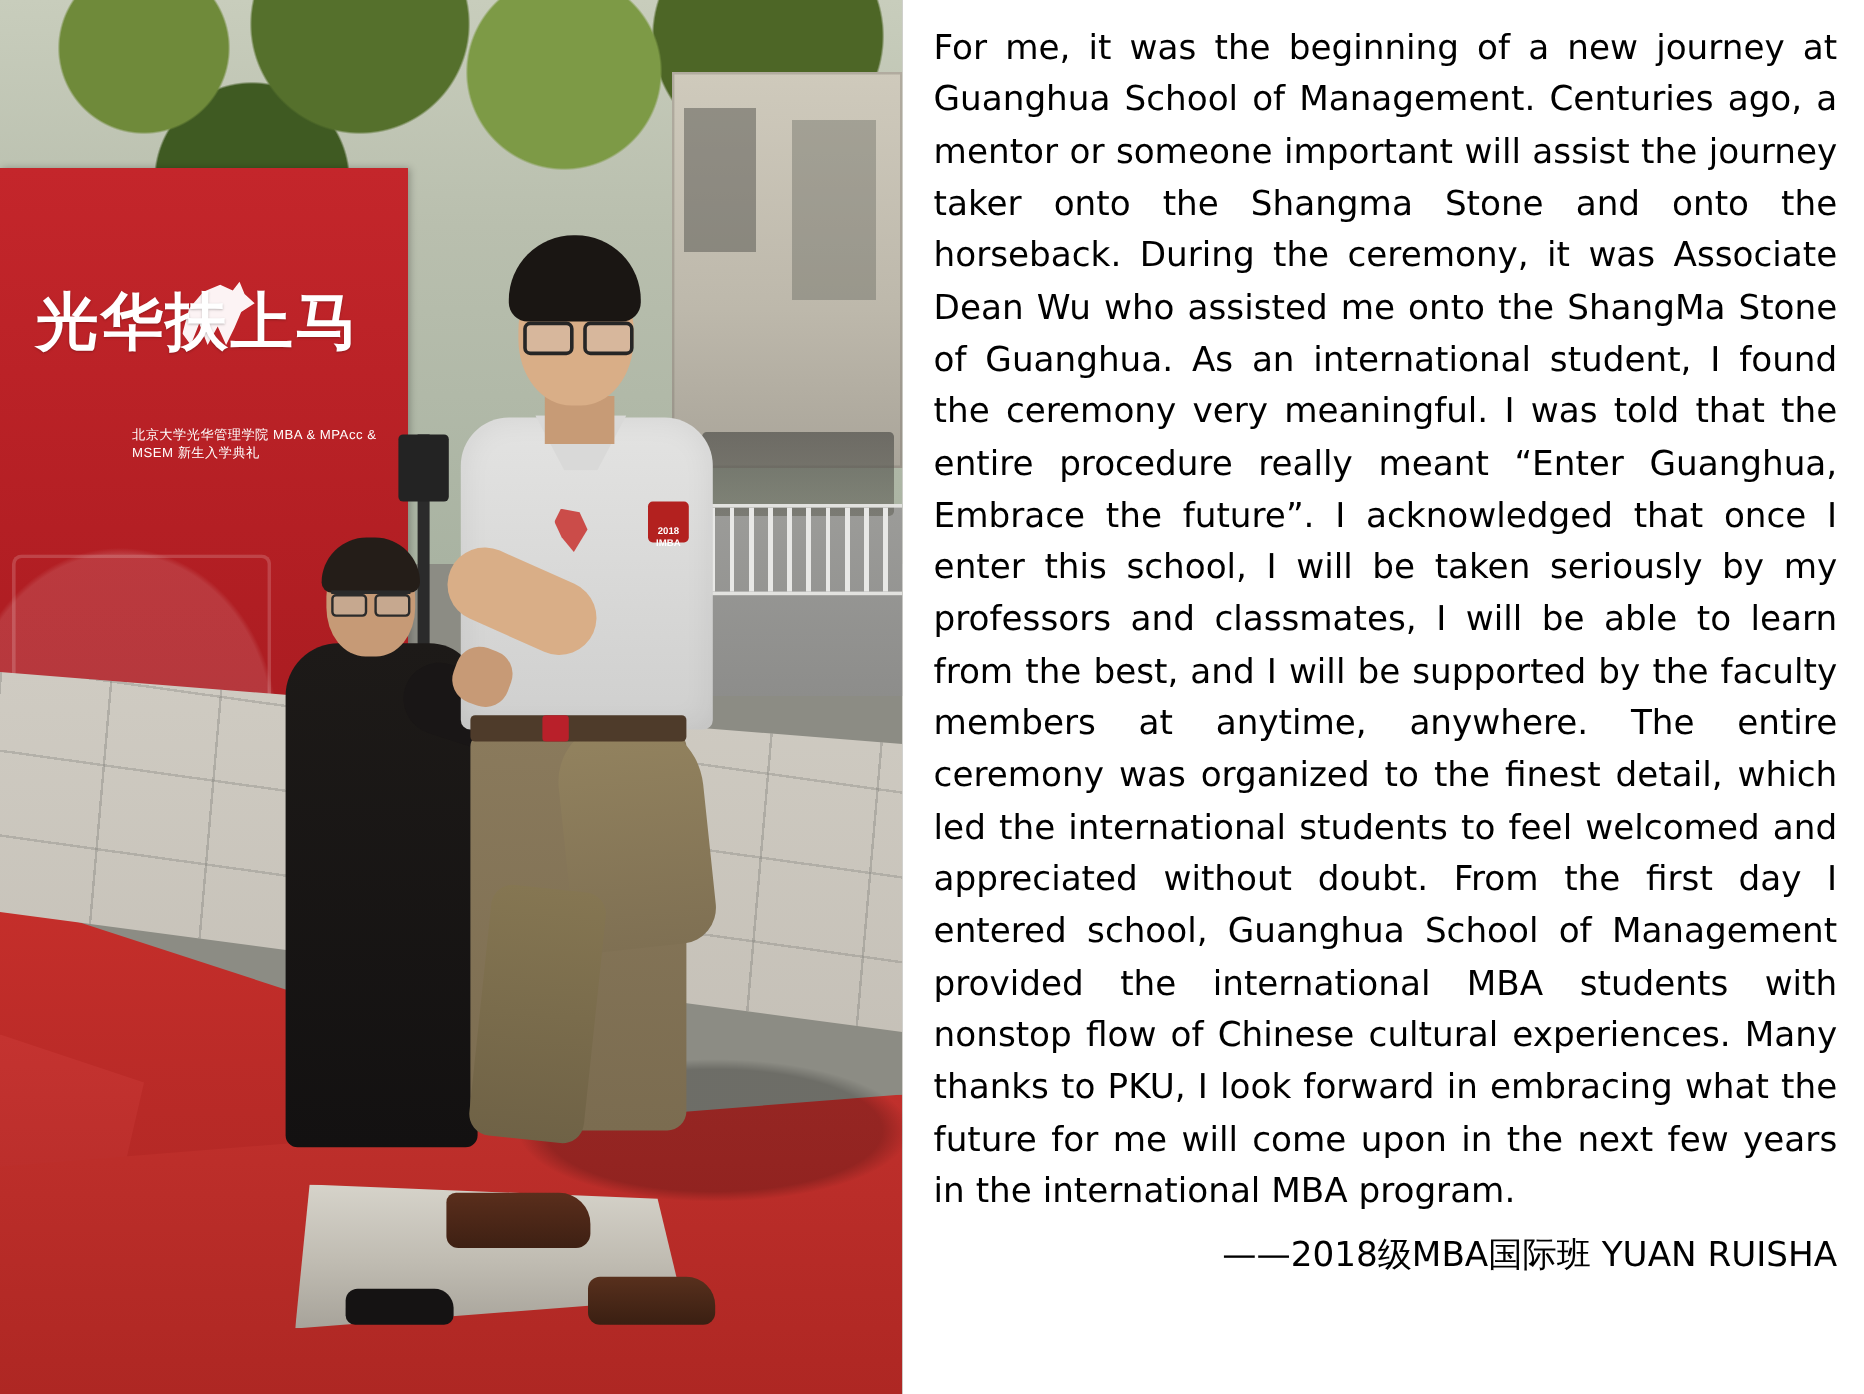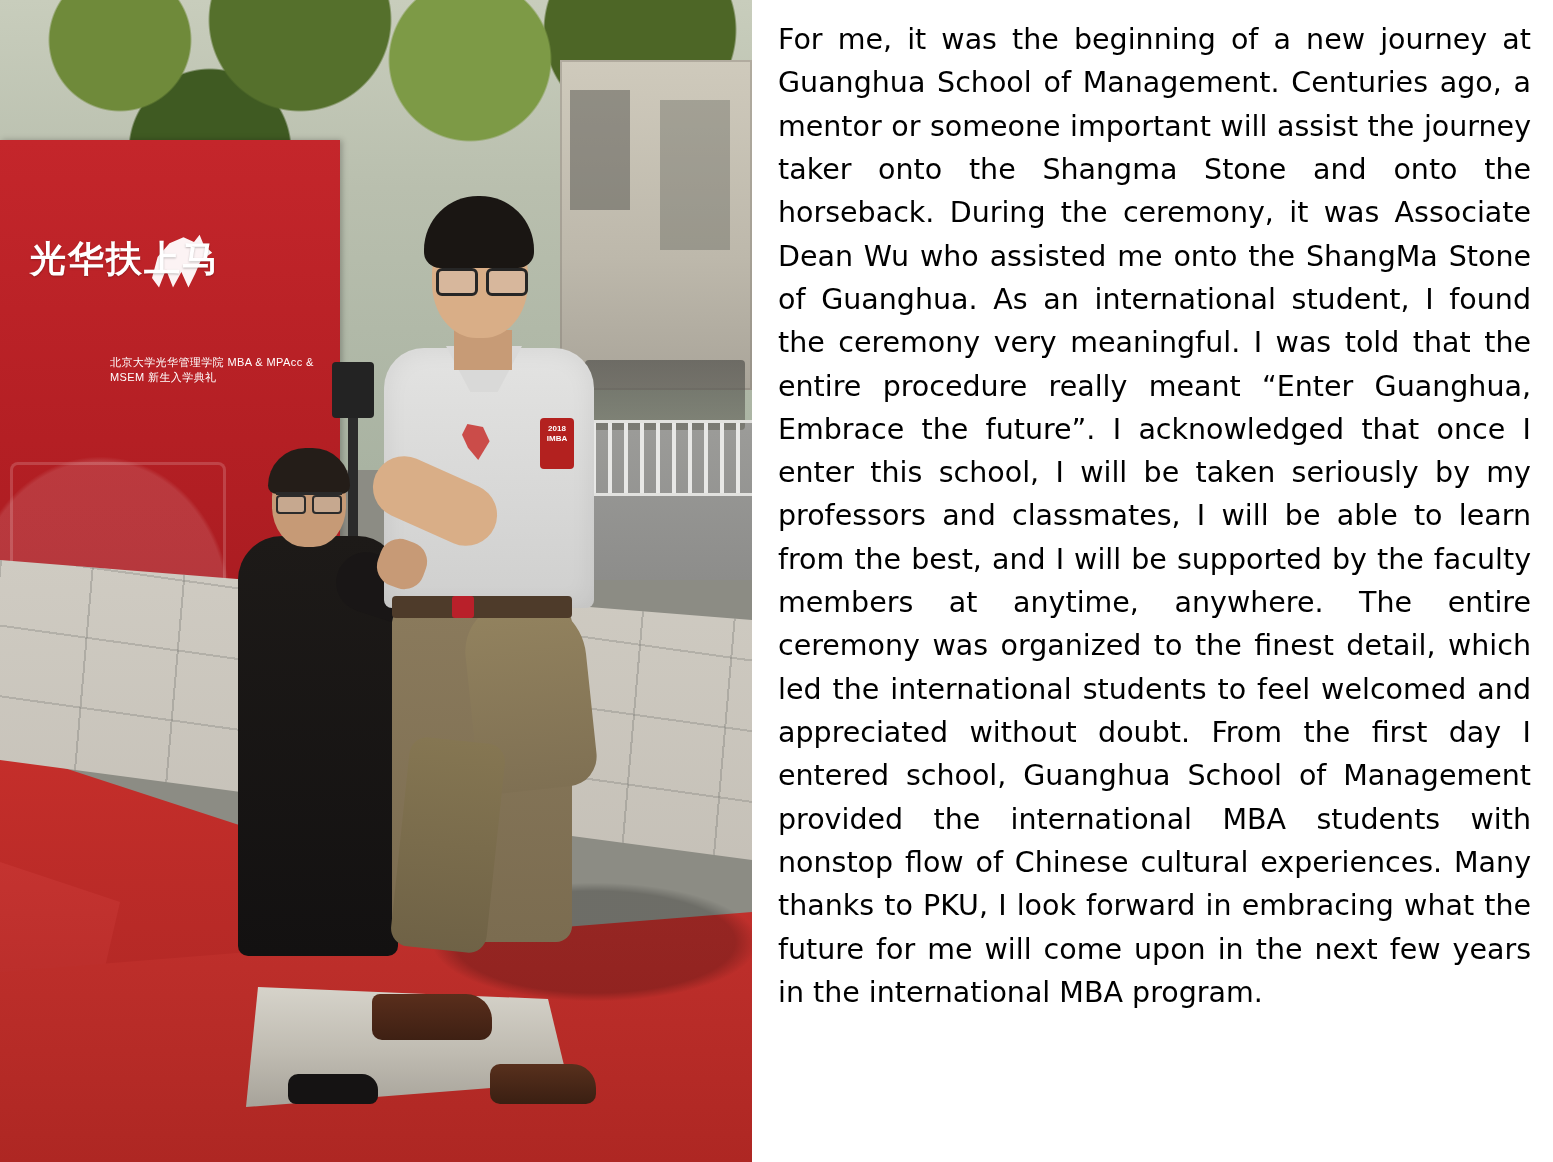--- a/index.html
+++ b/index.html
@@ -105,21 +105,21 @@
     border: 3px solid rgba(255,255,255,0.17);
     border-bottom: none;
     border-radius: 8px 8px 0 0;
   }
   .board-title {
     position: absolute;
     left: 30px; top: 95px;
     width: 280px;
     color: #ffffff;
     font-family: "Liberation Serif", serif;
-    font-size: 36px;
+    font-size: 52px;
     line-height: 1.35;
     font-weight: bold;
     letter-spacing: 2px;
     text-shadow: 0 1px 2px rgba(0,0,0,0.25);
   }
   .board-sub {
     position: absolute;
     left: 110px; top: 215px;
     width: 230px;
     color: #ffffff;
@@ -281,28 +281,28 @@
   }
   .man-b-logo {
     position: absolute;
     left: 462px; top: 424px; width: 30px; height: 36px;
     background: #c8322f;
     clip-path: polygon(18% 0, 70% 8%, 92% 48%, 54% 100%, 20% 66%, 0 30%);
     opacity: .85;
   }
   .man-b-patch {
     position: absolute;
-    left: 540px; top: 418px; width: 34px; height: 51px;
+    left: 540px; top: 418px; width: 34px; height: 34px;
     background: #b3211f;
     border-radius: 4px;
     color: #fff;
     font-size: 8px;
     text-align: center;
     line-height: 1.3;
-    padding-top: 6px;
+    padding-top: 20px;
     box-sizing: border-box;
     font-weight: bold;
   }
   .man-b-arm {
     position: absolute;
     left: 370px; top: 470px; width: 130px; height: 62px;
     background: #d9ae87;
     border-radius: 34px;
     transform: rotate(24deg);
   }
@@ -447,15 +447,16 @@
       <div class="man-b-glasses"></div>
       <div class="man-a-hand"></div>
       <div class="man-b-shoe-up"></div>
       <div class="man-b-shoe-down"></div>
 
     </div>
   </div>
 
   <div class="text-col">
     <p class="essay">For me, it was the beginning of a new journey at Guanghua School of Management. Centuries ago, a mentor or someone important will assist the journey taker onto the Shangma Stone and onto the horseback. During the ceremony, it was Associate Dean Wu who assisted me onto the ShangMa Stone of Guanghua. As an international student, I found the ceremony very meaningful. I was told that the entire procedure really meant “Enter Guanghua, Embrace the future”. I acknowledged that once I enter this school, I will be taken seriously by my professors and classmates, I will be able to learn from the best, and I will be supported by the faculty members at anytime, anywhere. The entire ceremony was organized to the finest detail, which led the international students to feel welcomed and appreciated without doubt. From the first day I entered school, Guanghua School of Management provided the international MBA students with nonstop flow of Chinese cultural experiences. Many thanks to PKU, I look forward in embracing what the future for me will come upon in the next few years in the international MBA program.</p>
+    <div class="attribution">——2018级MBA国际班  YUAN RUISHA</div>
   </div>
 
 </div>
 
 </body></html>

